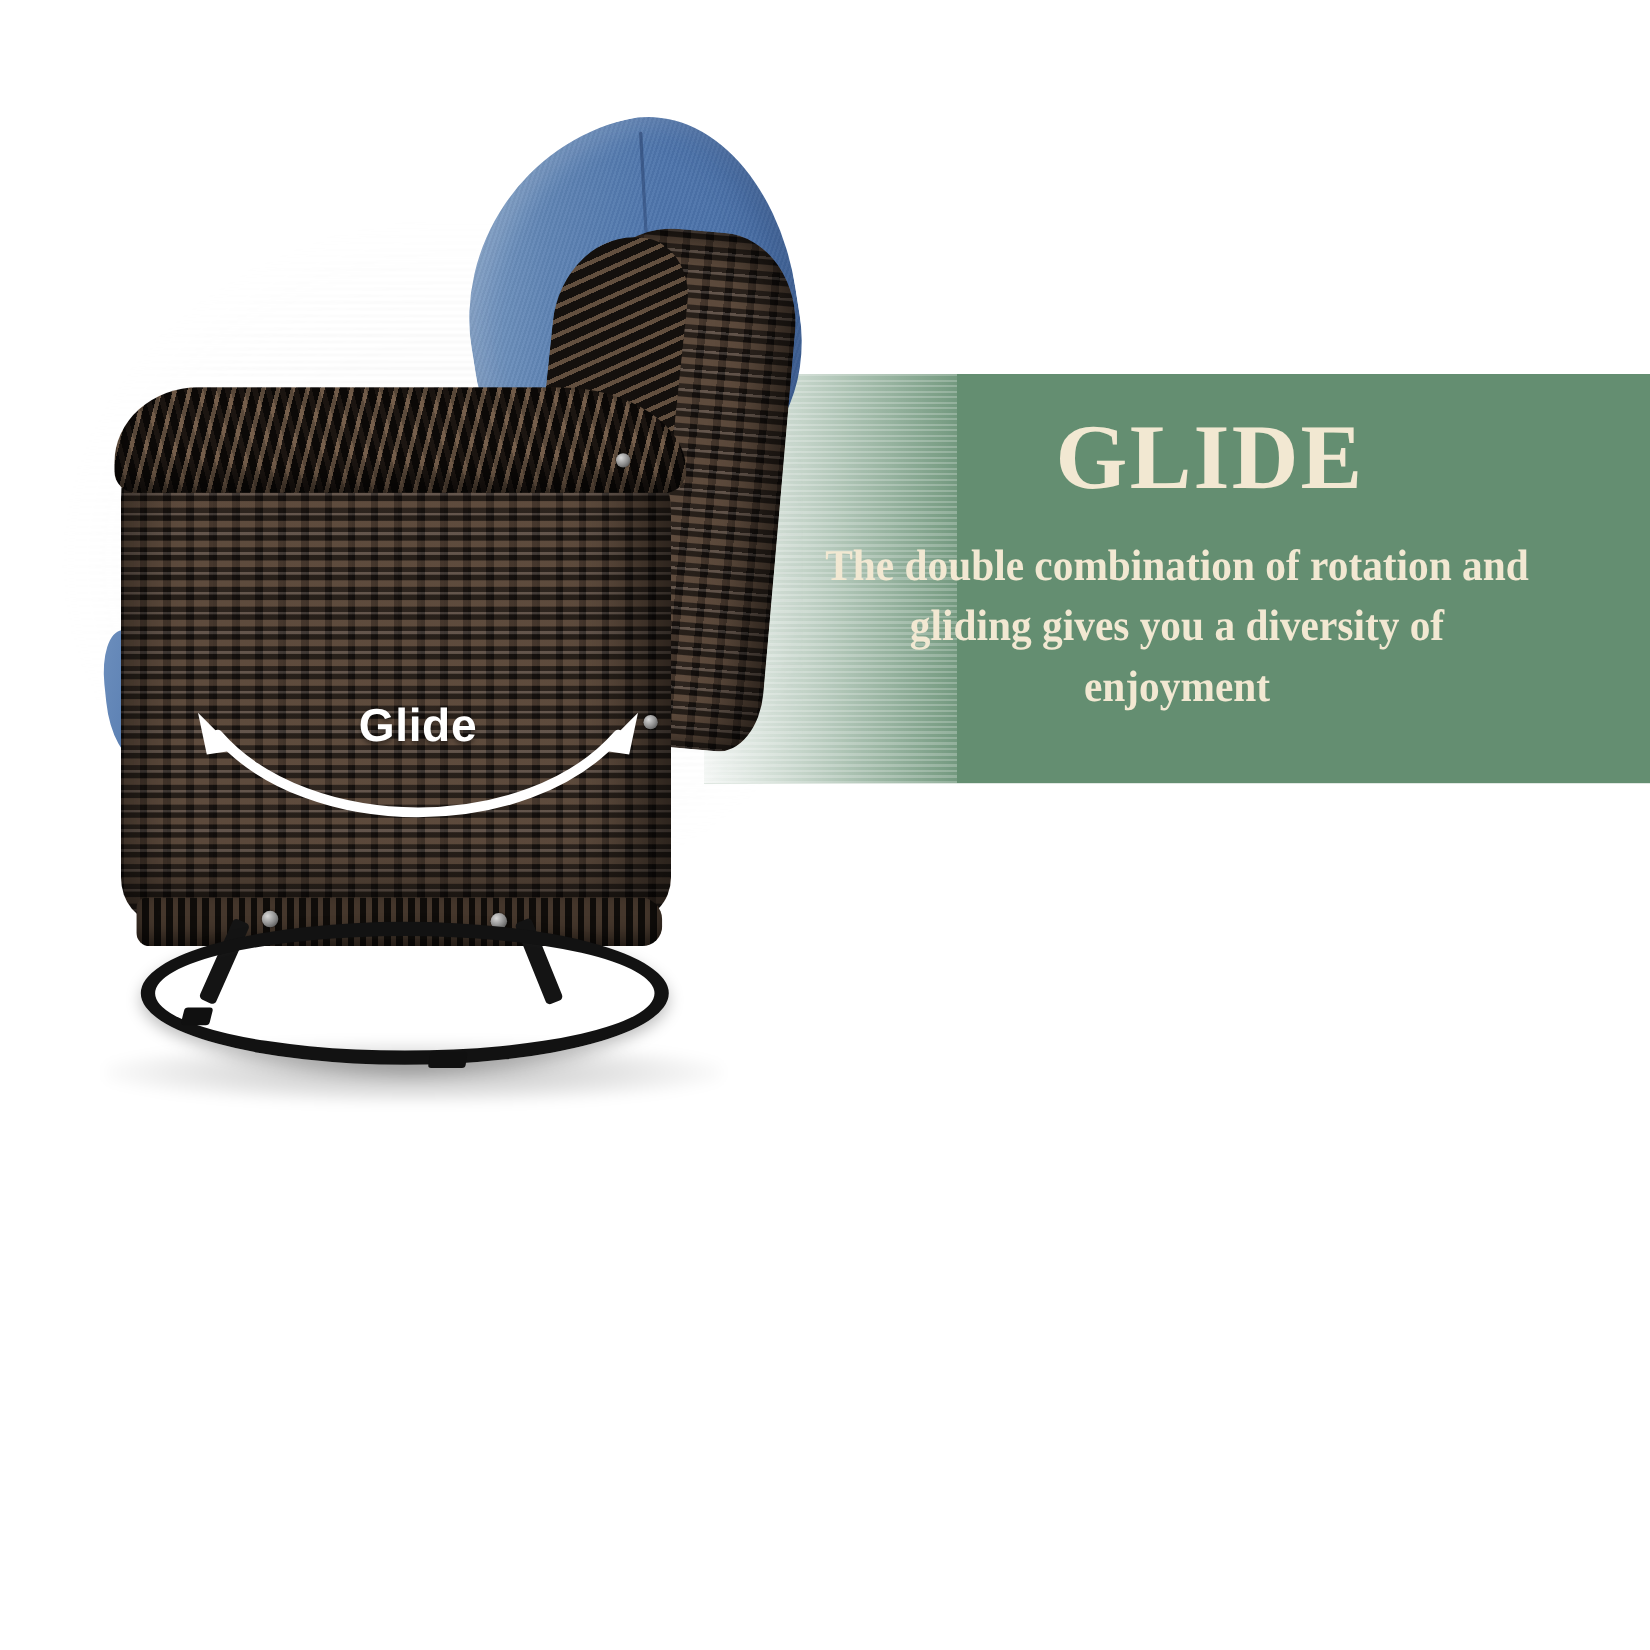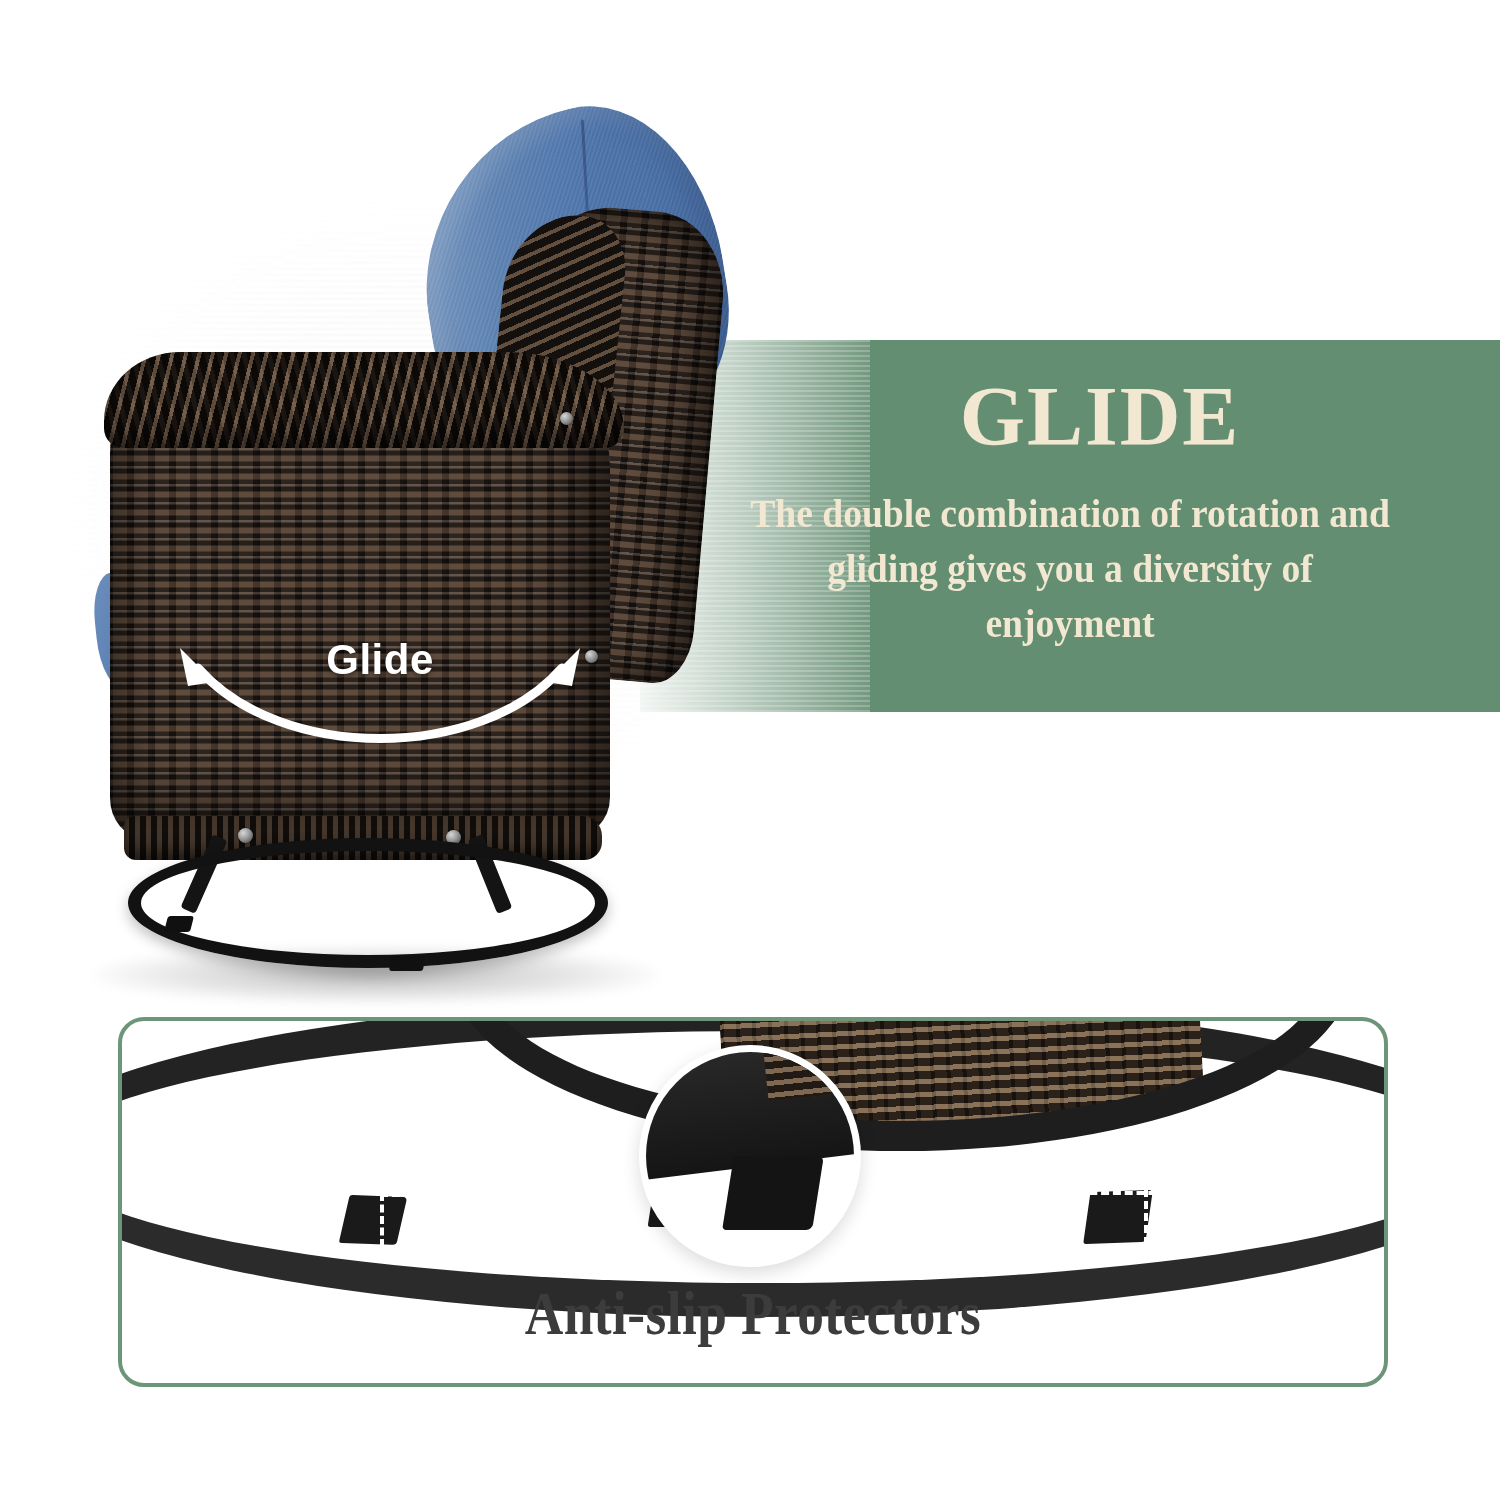--- a/index.html
+++ b/index.html
@@ -400,37 +400,14 @@
 
   <div class="glide-overlay">
     <div class="glide-label">Glide</div>
     <svg width="440" height="150" viewBox="0 0 440 150">
       <path d="M38 38 C 120 132, 320 132, 402 38" fill="none" stroke="#ffffff" stroke-width="9" stroke-linecap="round"></path>
       <path d="M20 18 L 54 52 L 28 56 Z" fill="#ffffff"></path>
       <path d="M420 18 L 386 52 L 412 56 Z" fill="#ffffff"></path>
     </svg>
   </div>
 
-  <div class="detail-panel">
-
-    <div class="detail-bar"></div>
-    <div class="detail-wicker"></div>
-    <div class="detail-bar2"></div>
-
-    <div class="pad p1"></div>
-    <div class="pad p2"></div>
-    <div class="pad p3"></div>
-
-    <div class="dash-h d1"></div>
-    <div class="dash-h d2"></div>
-    <div class="dash-v v1"></div>
-    <div class="dash-v v2"></div>
-
-    <div class="magnifier">
-      <div class="mag-bar"></div>
-      <div class="mag-wicker"></div>
-      <div class="mag-pad"></div>
-    </div>
-
-    <div class="detail-caption">Anti-slip Protectors</div>
-  </div>
 
 </div>
 
 </body></html>

